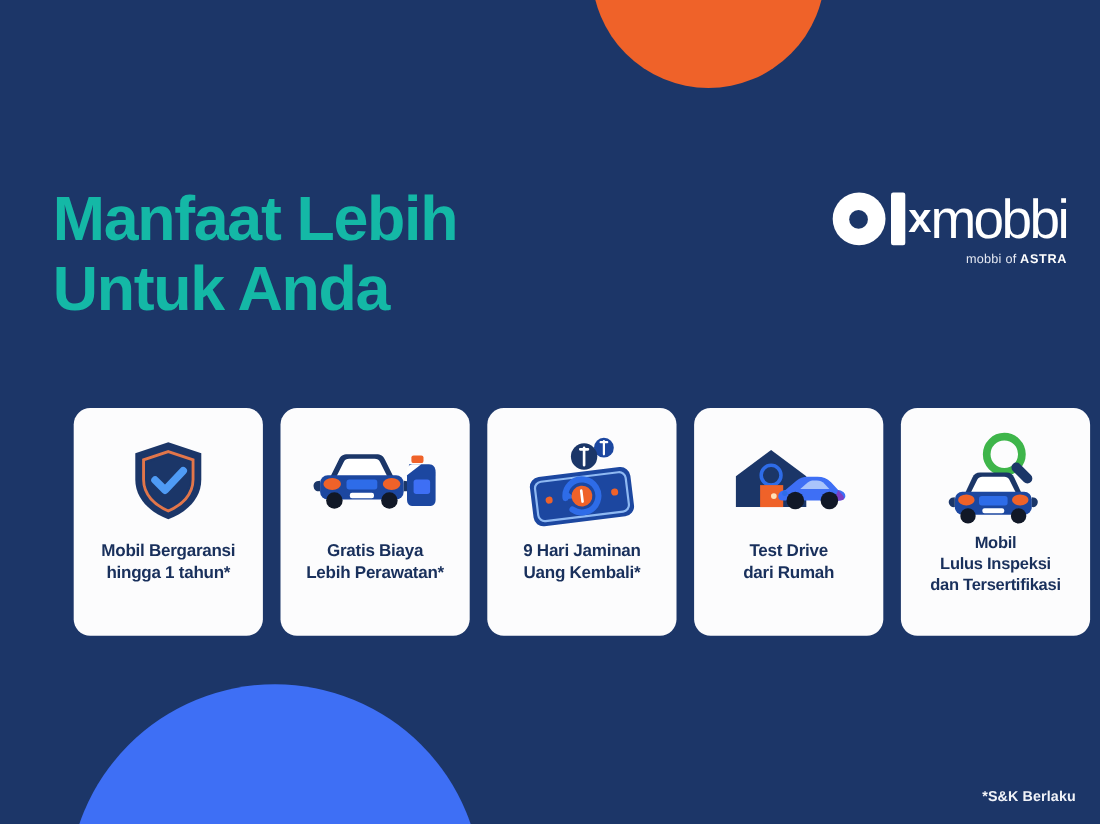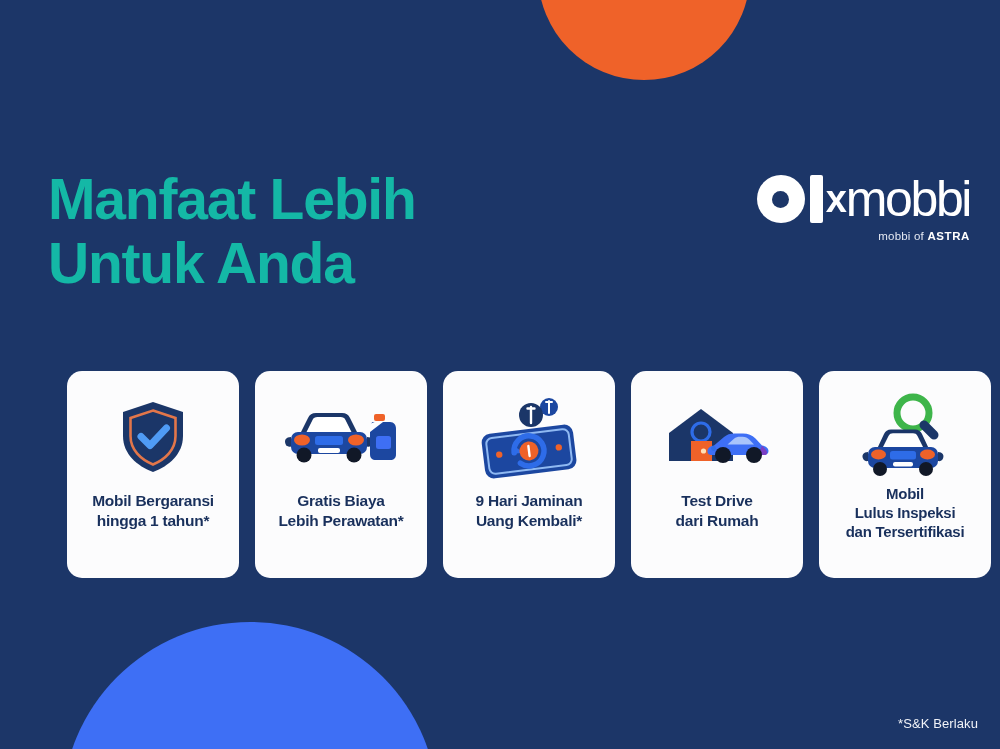--- a/index.html
+++ b/index.html
@@ -88,21 +88,21 @@
     line-height:1.28; text-align:center;
     letter-spacing:-.25px;
     white-space:pre-line;
     margin-top:2px;
   }
   .card-label.three { font-size:15px; line-height:1.25; margin-top:-4px; }
 
   
   .footnote {
     position:absolute; right:22px; bottom:18px;
-    color:#F1F3F8; font-size:13px; font-weight:normal;
+    color:#F1F3F8; font-size:13px; font-weight:bold;
     letter-spacing:.1px;
     text-align:center;
   }
 </style>
 </head>
 <body>
 
 <div class="stage">
 
   <div class="blob blob-orange"></div>

